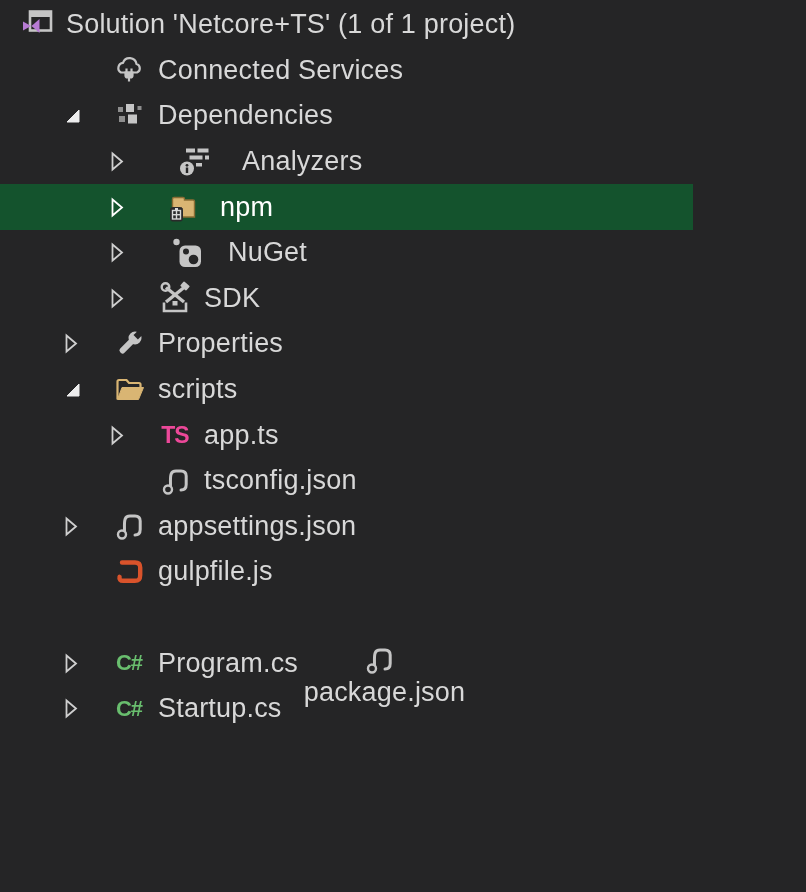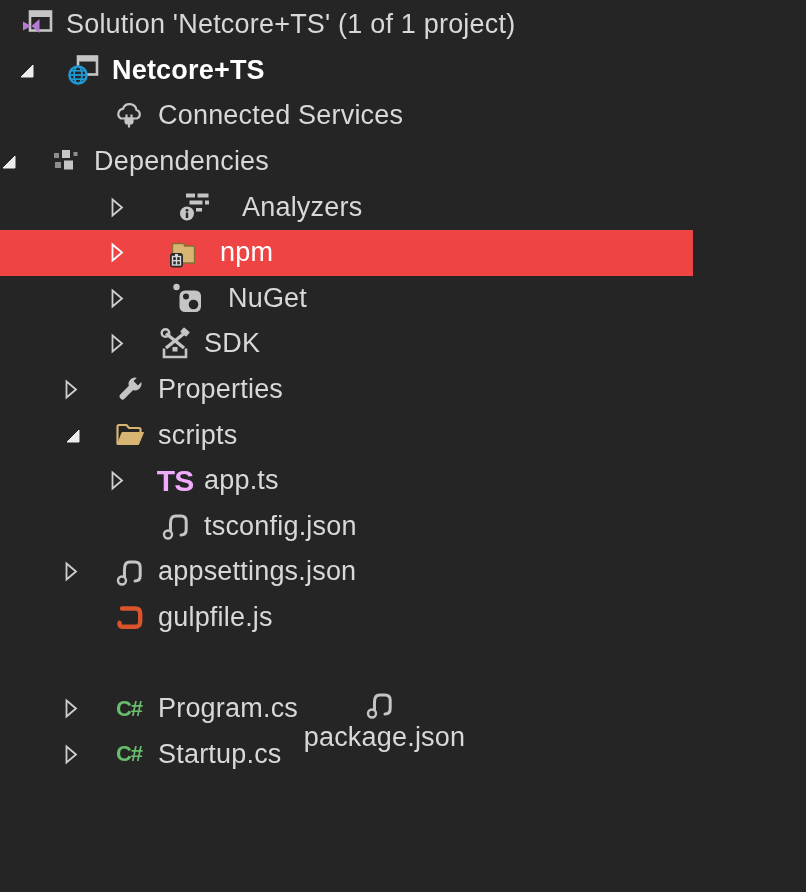--- a/index.html
+++ b/index.html
@@ -1,82 +1,63 @@
 <!DOCTYPE html>
 <html><head>
 <meta charset="utf-8">
 <style>
   html,body{margin:0;padding:0;background:#252526;}
   body{width:806px;height:892px;overflow:hidden;
        font-family:"Liberation Sans","DejaVu Sans",sans-serif;}
   .tree{padding-top:2px;}
   .row{display:flex;align-items:center;height:45.6px;width:693px;box-sizing:border-box;
        cursor:default;white-space:nowrap;}
-  .row.selected{background:#ef4444;gap:8px;}
+  .row.selected{background:#14532d;gap:8px;}
   .arrow{width:48px;height:22px;display:flex;align-items:center;flex:0 0 48px;}
   .arrow svg{display:block;}
   .icon{width:34px;height:34px;flex:0 0 34px;display:flex;align-items:center;justify-content:center;}
   .icon svg{display:block;}
   .label{margin-left:12px;font-size:27px;color:#D8D8D8;letter-spacing:.2px;}
   .label.bold{font-weight:700;color:#FFFFFF;}
   .row.selected .label{color:#FFFFFF;}
   .row.selected .arrow path{stroke:#FFFFFF;}
   .txt-icon{font-weight:700;display:flex;align-items:center;justify-content:center;}
-  .txt-icon.typescript-file-icon{color:#f0abfc;font-size:30px;letter-spacing:-1px;}
+  .txt-icon.typescript-file-icon{color:#ec4899;font-size:23px;letter-spacing:-1px;}
   .txt-icon.csharp-file-icon{color:#69BE6E;font-size:22px;letter-spacing:-1px;}
 </style>
 </head>
 <body>
 
 <div class="tree" id="tree">
     <div class="row" style="padding-left: 20px;">
 
     <span class="icon">
         <svg width="34" height="34" viewBox="0 0 34 34">
           <rect x="10" y="3.5" width="21" height="19" fill="none" stroke="#C5C5C5" stroke-width="2.6"></rect>
           <rect x="10" y="3.5" width="21" height="5.5" fill="#C5C5C5"></rect>
           <path d="M3 13.5 L11 18 L3 22.5 Z" fill="#B77BD4"></path>
           <path d="M19.5 11 L11.5 18 L19.5 25 Z" fill="#B77BD4"></path>
         </svg>
       </span>
     <span class="label">Solution 'Netcore+TS' (1 of 1 project)</span>
   </div>
-    <div class="row" style="padding-left: 18px;">
-    <span class="arrow">
-        <svg width="17" height="17" viewBox="0 0 17 17">
-          <path d="M15 3 V15 H3 Z" fill="#EDEDED" stroke="#EDEDED" stroke-width="1"></path>
-        </svg>
-      </span>
-    <span class="icon">
-        <svg width="34" height="34" viewBox="0 0 34 34">
-          <rect x="12" y="3.5" width="19" height="18" fill="none" stroke="#C5C5C5" stroke-width="2.6"></rect>
-          <rect x="12" y="3.5" width="19" height="5" fill="#C5C5C5"></rect>
-          <circle cx="12" cy="22" r="8.6" fill="#252526" stroke="#1E9AD6" stroke-width="2.4"></circle>
-          <ellipse cx="12" cy="22" rx="4" ry="8.6" fill="none" stroke="#1E9AD6" stroke-width="1.8"></ellipse>
-          <line x1="3.5" y1="22" x2="20.5" y2="22" stroke="#1E9AD6" stroke-width="1.8"></line>
-          <line x1="5" y1="17.8" x2="19" y2="17.8" stroke="#1E9AD6" stroke-width="1.6"></line>
-          <line x1="5" y1="26.2" x2="19" y2="26.2" stroke="#1E9AD6" stroke-width="1.6"></line>
-        </svg>
-      </span>
-    <span class="label bold">Netcore+TS</span>
-  </div>
     <div class="row" style="padding-left: 64px;">
     <span class="arrow" style="visibility: hidden;"></span>
     <span class="icon">
         <svg width="34" height="34" viewBox="0 0 34 34" fill="none" stroke="#C5C5C5" stroke-width="2.2">
           <path d="M9 19.5 H25 A4.5 4.5 0 0 0 24.5 11 A7 7 0 0 0 11 9.8 A5.2 5.2 0 0 0 9 19.5 Z"></path>
           <line x1="14.5" y1="15.5" x2="14.5" y2="19.5"></line>
           <line x1="19.5" y1="15.5" x2="19.5" y2="19.5"></line>
           <path d="M13.5 19.5 h7 v3 a2 2 0 0 1 -2 2 h-3 a2 2 0 0 1 -2 -2 Z" fill="#C5C5C5"></path>
           <line x1="17" y1="24.5" x2="17" y2="28.5"></line>
         </svg>
       </span>
     <span class="label">Connected Services</span>
   </div>
-    <div class="row" style="">
+    <div class="row" style="padding-left: 64px;">
     <span class="arrow">
         <svg width="17" height="17" viewBox="0 0 17 17">
           <path d="M15 3 V15 H3 Z" fill="#EDEDED" stroke="#EDEDED" stroke-width="1"></path>
         </svg>
       </span>
     <span class="icon">
         <svg width="34" height="34" viewBox="0 0 34 34">
           <rect x="6" y="8" width="5" height="5" fill="#8E8E8E"></rect>
           <rect x="14" y="5" width="8" height="8" fill="#C5C5C5"></rect>
           <rect x="7" y="17" width="6" height="6" fill="#8E8E8E"></rect>

